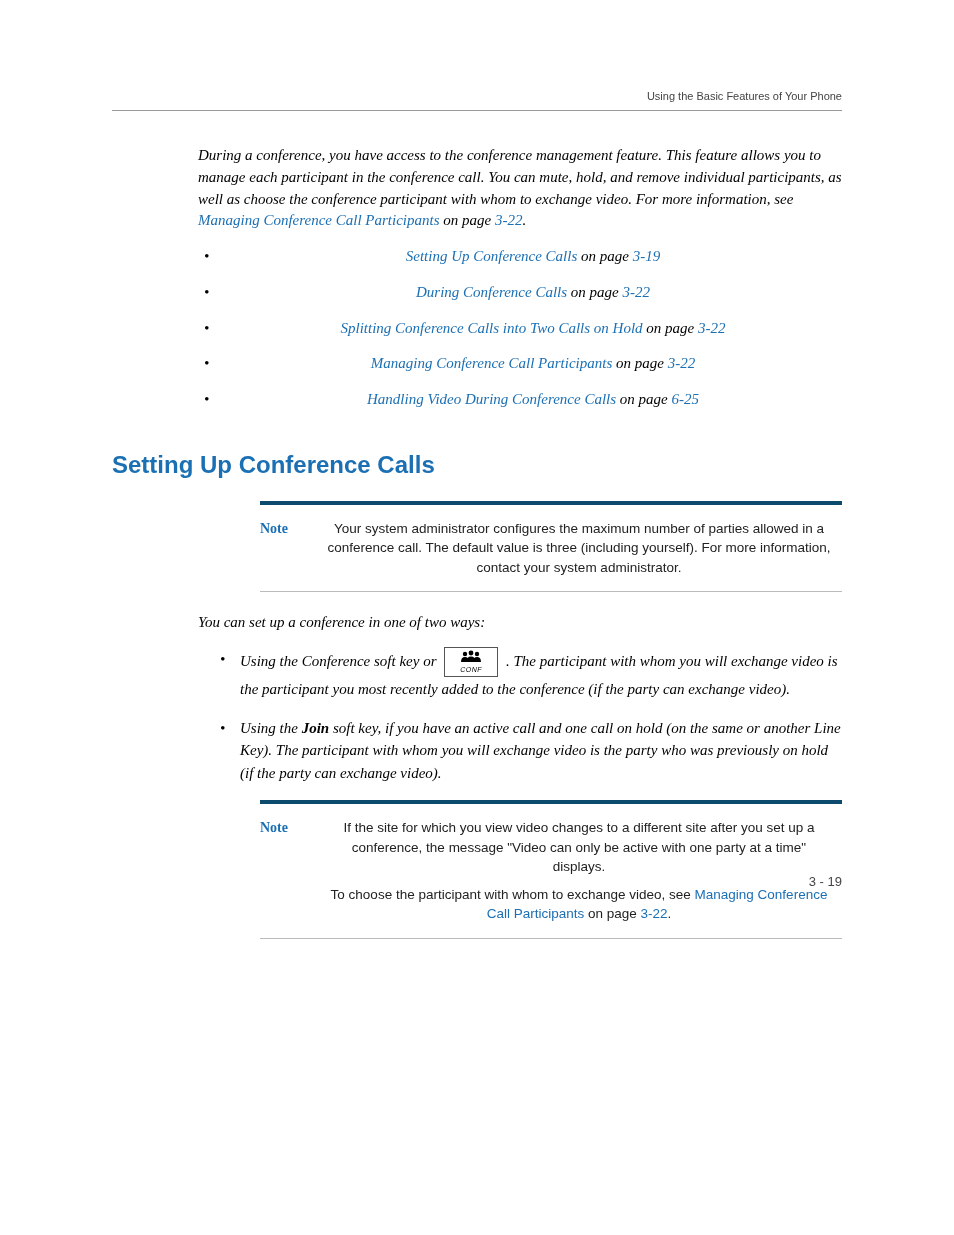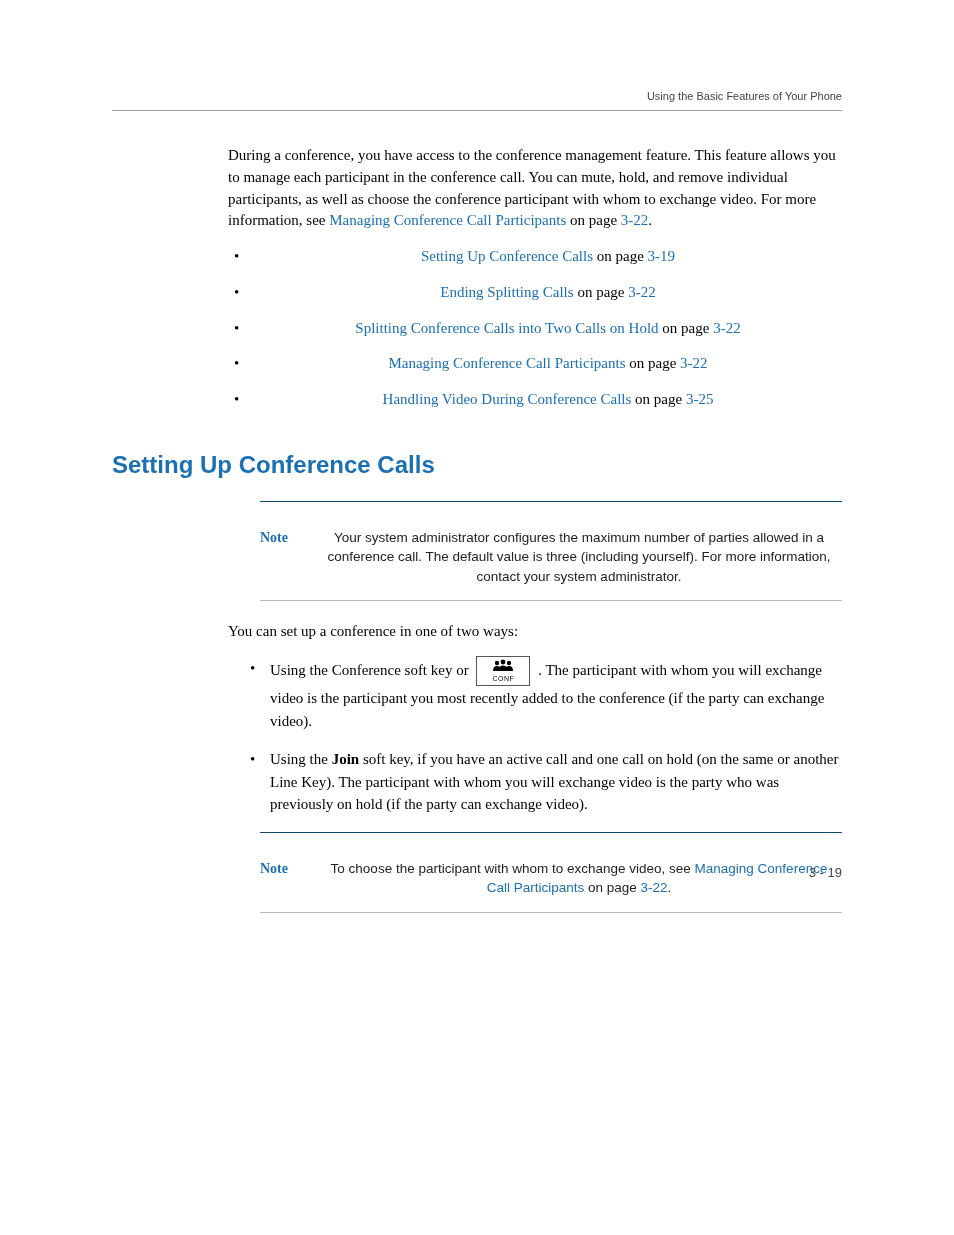--- a/index.html
+++ b/index.html
@@ -1,59 +1,59 @@
 <!DOCTYPE html>
 <html><head>
 <meta charset="utf-8">
 <style>
   * { box-sizing: border-box; margin: 0; padding: 0; }
   html, body { width: 954px; height: 1235px; background: #ffffff; font-family: Georgia, 'Times New Roman', serif; color: #000; }
   .page { position: relative; width: 954px; height: 952px; padding: 90px 112px 60px 112px; }
   .running-head { text-align: right; font-family: Arial, Helvetica, sans-serif; font-size: 11px; color: #444; margin-bottom: 8px; }
   .hr { border: none; border-top: 1px solid #999; margin-bottom: 34px; }
-  .body-col { margin-left: 116px; }
+  .body-col { margin-left: 86px; font-style: italic; }
   .para { font-size: 15px; line-height: 1.45; margin-bottom: 14px; font-family: 'Book Antiqua', Palatino, Georgia, serif; }
   .link { color: #1b6fb3; }
   .bullets { list-style: none; padding: 0; margin-left: 0; text-align: center; }
   .bullets li { position: relative; padding-left: 26px; font-size: 15px; line-height: 1.45; margin-bottom: 14px; font-family: 'Book Antiqua', Palatino, Georgia, serif; }
   .bullets li::before { content: "•"; position: absolute; left: 6px; top: 0; font-size: 15px; }
   .heading { font-family: 'Futura', 'Trebuchet MS', Arial, sans-serif; font-weight: 600; font-size: 24px; color: #1b6fb3; margin-top: 40px; margin-bottom: 22px; }
-  .note-block { display: flex; border-top: 1px solid #0c4a6e; border-bottom: 1px solid #bbb; padding: 26px 10px 14px 0; margin-left: 148px; margin-right: 0; margin-bottom: 20px; }
+  .note-block { display: flex; border-top: 4px solid #0c4a6e; border-bottom: 1px solid #bbb; padding: 14px 10px 14px 0; margin-left: 148px; margin-right: 0; margin-bottom: 20px; }
   .note-label { width: 66px; flex: 0 0 66px; font-family: Georgia, serif; font-weight: bold; color: #1b6fb3; font-size: 14px; padding-top: 2px; }
   .note-text { font-family: Arial, Helvetica, sans-serif; font-size: 13.5px; line-height: 1.45; color: #222; }
   .note-text p { margin-bottom: 8px; text-align: center; }
   .note-text p:last-child { margin-bottom: 0; }
   .sub-bullets { list-style: none; padding: 0; margin-left: 16px; }
   .sub-bullets li { position: relative; padding-left: 26px; font-size: 15px; line-height: 1.5; margin-bottom: 16px; font-family: 'Book Antiqua', Palatino, Georgia, serif; }
   .sub-bullets li::before { content: "•"; position: absolute; left: 6px; top: 0; font-size: 15px; }
   .conf-icon { display: inline-block; vertical-align: middle; width: 54px; height: 30px; border: 1px solid #555; position: relative; top: -1px; margin: 0 4px; }
   .conf-icon svg { position: absolute; top: 2px; left: 50%; transform: translateX(-50%); }
   .conf-icon .lbl { position: absolute; bottom: 1px; left: 0; right: 0; text-align: center; font-family: Arial, sans-serif; font-size: 7px; letter-spacing: 0.5px; }
-  .footer { position: absolute; right: 112px; bottom: 72px; font-family: 'Futura', 'Trebuchet MS', Arial, sans-serif; font-size: 13px; color: #444; }
+  .footer { position: absolute; right: 112px; bottom: 63px; font-family: 'Futura', 'Trebuchet MS', Arial, sans-serif; font-size: 13px; color: #444; }
   b { font-weight: bold; }
 </style>
 </head>
 <body>
 
 <div class="page">
 
   <div class="running-head">Using the Basic Features of Your Phone</div>
   <hr class="hr">
 
   <div class="body-col">
     <p class="para">
       <span>During a conference, you have access to the conference management feature. This feature allows you to manage each participant in the conference call. You can mute, hold, and remove individual participants, as well as choose the conference participant with whom to exchange video. For more information, see </span><span class="link">Managing Conference Call Participants</span><span> on page </span><span class="link">3-22</span><span>.</span>
     </p>
 
     <ul class="bullets">
       <li><span class="link">Setting Up Conference Calls</span><span> on page </span><span class="link">3-19</span></li>
-      <li><span class="link">Ending Splitting Calls</span><span> on page </span><span class="link">3-22</span></li>
+      <li><span class="link">During Conference Calls</span><span> on page </span><span class="link">3-22</span></li>
       <li><span class="link">Splitting Conference Calls into Two Calls on Hold</span><span> on page </span><span class="link">3-22</span></li>
       <li><span class="link">Managing Conference Call Participants</span><span> on page </span><span class="link">3-22</span></li>
-      <li><span class="link">Handling Video During Conference Calls</span><span> on page </span><span class="link">3-25</span></li>
+      <li><span class="link">Handling Video During Conference Calls</span><span> on page </span><span class="link">6-25</span></li>
     </ul>
   </div>
 
   <h2 class="heading">Setting Up Conference Calls</h2>
 
   <div class="note-block">
     <div class="note-label">Note</div>
     <div class="note-text">
       <p>Your system administrator configures the maximum number of parties allowed in a conference call. The default value is three (including yourself). For more information, contact your system administrator.</p>
     </div>
@@ -78,20 +78,21 @@
       </li>
       <li>
         <span>Using the </span><b>Join</b><span> soft key, if you have an active call and one call on hold (on the same or another Line Key). The participant with whom you will exchange video is the party who was previously on hold (if the party can exchange video).</span>
       </li>
     </ul>
   </div>
 
   <div class="note-block">
     <div class="note-label">Note</div>
     <div class="note-text">
+      <p>If the site for which you view video changes to a different site after you set up a conference, the message "Video can only be active with one party at a time" displays.</p>
       <p>
         <span>To choose the participant with whom to exchange video, see </span><span class="link">Managing Conference Call Participants</span><span> on page </span><span class="link">3-22</span><span>.</span>
       </p>
     </div>
   </div>
 
   <div class="footer">3 - 19</div>
 </div>
 
 </body></html>

